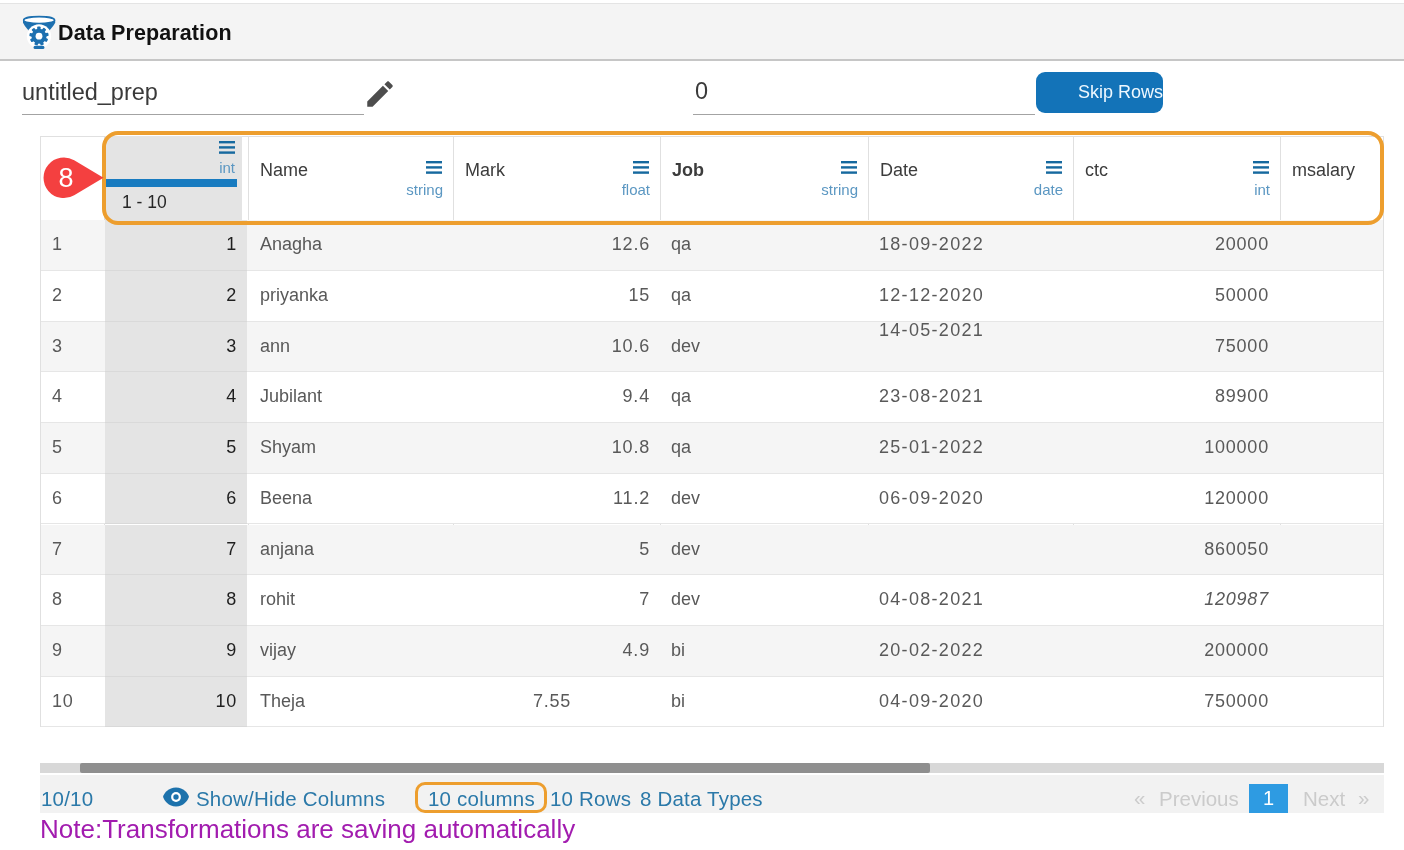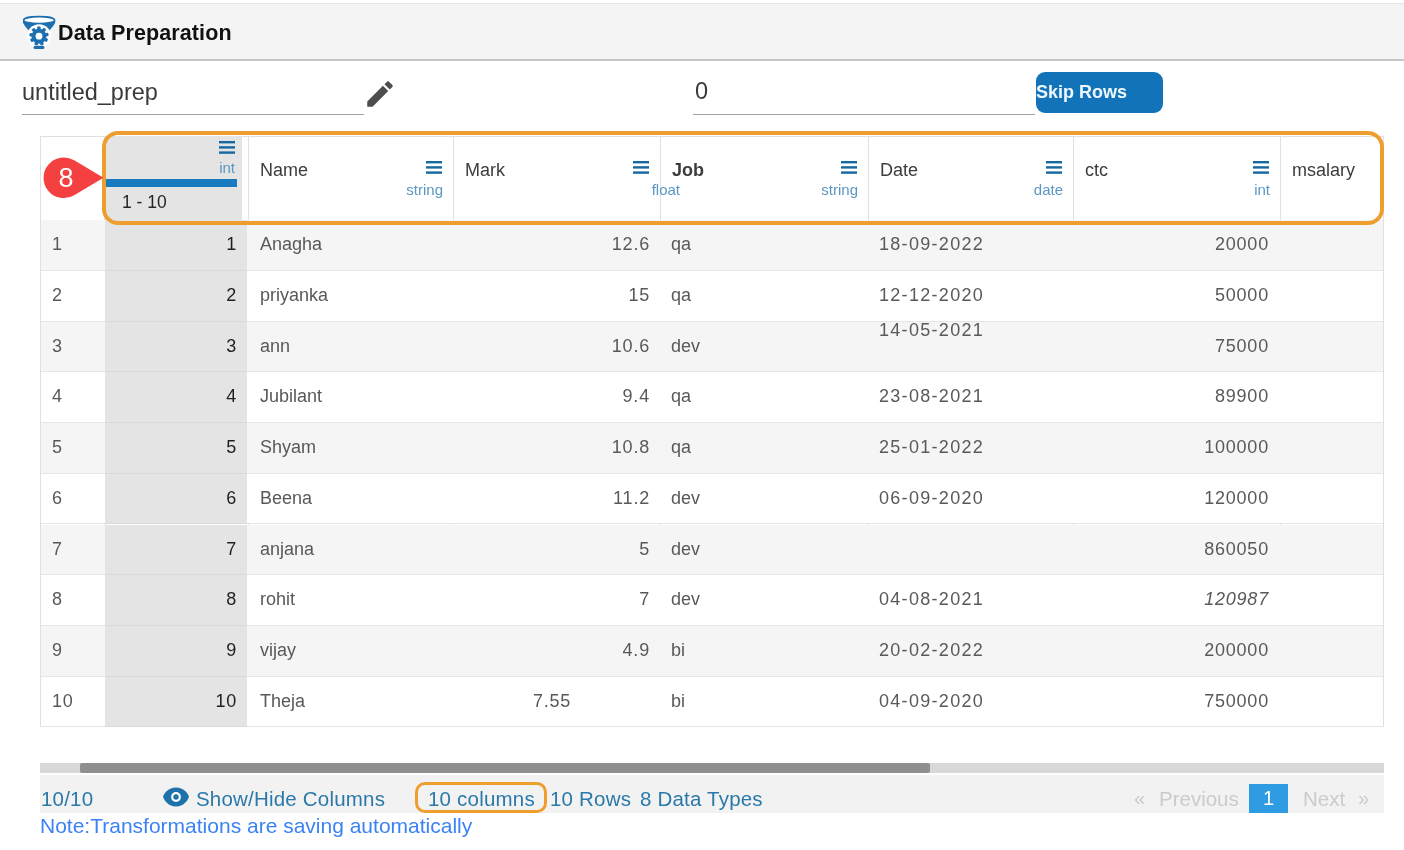--- a/index.html
+++ b/index.html
@@ -33,21 +33,21 @@
 <path d="M13.2 30.7 h7.6 a1.7 1.7 0 0 1 0 3.4 h-7.6 a1.7 1.7 0 0 1 0 -3.4 Z" fill="#1d70b0"></path>
 </svg>
 <div class="abs" style="left:58px;top:21px;font-size:21.5px;font-weight:bold;color:#111;letter-spacing:0.1px;">Data Preparation</div>
 <div class="abs" style="left:22px;top:79px;font-size:23.5px;color:#3a3a3a;">untitled_prep</div>
 <div class="abs" style="left:22px;top:114px;width:342px;height:1px;background:#a3a3a3;"></div>
 <svg class="abs" style="left:363px;top:77px" width="34" height="34" viewBox="0 0 24 24" fill="#4d4d4d">
 <path d="M3 17.25V21h3.75L17.81 9.94l-3.75-3.75L3 17.25zM20.71 7.04c.39-.39.39-1.02 0-1.41l-2.34-2.34c-.39-.39-1.02-.39-1.41 0l-1.83 1.83 3.75 3.75 1.83-1.83z"></path>
 </svg>
 <div class="abs" style="left:695px;top:78px;font-size:23.5px;color:#3a3a3a;">0</div>
 <div class="abs" style="left:693px;top:114px;width:342px;height:1px;background:#a3a3a3;"></div>
-<div class="abs" style="left:1036px;top:72px;width:127px;height:41px;background:#1373b8;border-radius:9px;color:#eef8ff;font-size:18px;font-weight:bold;text-align:left;line-height:41px;">Skip Rows</div>
+<div class="abs" style="left:1036px;top:72px;width:127px;height:41px;background:#1373b8;border-radius:9px;color:#eef8ff;font-size:18px;font-weight:normal;text-align:right;line-height:41px;">Skip Rows</div>
 <div class="abs" style="left:40px;top:136.0px;width:1344px;height:591.0px;border:1px solid #e0e0e0;box-sizing:border-box;"></div>
 <div class="abs" style="left:104px;top:136.0px;width:138px;height:84.0px;background:#e4e4e4;"></div>
 <div class="abs" style="left:104px;top:136.0px;width:1px;height:591.0px;background:#e0e0e0;"></div>
 <div class="abs" style="left:248px;top:136.0px;width:1px;height:591.0px;background:#e0e0e0;"></div>
 <div class="abs" style="left:453px;top:136.0px;width:1px;height:591.0px;background:#e0e0e0;"></div>
 <div class="abs" style="left:660px;top:136.0px;width:1px;height:591.0px;background:#e0e0e0;"></div>
 <div class="abs" style="left:868px;top:136.0px;width:1px;height:591.0px;background:#e0e0e0;"></div>
 <div class="abs" style="left:1073px;top:136.0px;width:1px;height:591.0px;background:#e0e0e0;"></div>
 <div class="abs" style="left:1280px;top:136.0px;width:1px;height:591.0px;background:#e0e0e0;"></div>
 <div class="abs" style="left:40px;top:220.0px;width:1344px;height:1px;background:#e0e0e0;"></div>
@@ -65,21 +65,21 @@
       <rect x="0" y="5.2" width="16" height="2.4" fill="#16699f"></rect>
       <rect x="0" y="10.4" width="16" height="2.4" fill="#16699f"></rect>
     </svg>
 <div class="abs typ" style="left:248px;top:181px;width:195px;text-align:right;">string</div>
 <div class="abs hdrname" style="left:465px;top:160px;">Mark</div>
 <svg style="position:absolute;left:633.0px;top:161.0px" width="16" height="13" viewBox="0 0 16 13">
       <rect x="0" y="0" width="16" height="2.4" fill="#16699f"></rect>
       <rect x="0" y="5.2" width="16" height="2.4" fill="#16699f"></rect>
       <rect x="0" y="10.4" width="16" height="2.4" fill="#16699f"></rect>
     </svg>
-<div class="abs typ" style="left:453px;top:181px;width:197px;text-align:right;padding-left:30px;">float</div>
+<div class="abs typ" style="left:453px;top:181px;width:197px;text-align:right;">float</div>
 <div class="abs hdrname" style="left:672px;top:160px;font-weight:bold;">Job</div>
 <svg style="position:absolute;left:841.0px;top:161.0px" width="16" height="13" viewBox="0 0 16 13">
       <rect x="0" y="0" width="16" height="2.4" fill="#16699f"></rect>
       <rect x="0" y="5.2" width="16" height="2.4" fill="#16699f"></rect>
       <rect x="0" y="10.4" width="16" height="2.4" fill="#16699f"></rect>
     </svg>
 <div class="abs typ" style="left:660px;top:181px;width:198px;text-align:right;">string</div>
 <div class="abs hdrname" style="left:880px;top:160px;">Date</div>
 <svg style="position:absolute;left:1046.0px;top:161.0px" width="16" height="13" viewBox="0 0 16 13">
       <rect x="0" y="0" width="16" height="2.4" fill="#16699f"></rect>
@@ -201,13 +201,13 @@
 <div class="abs teal" style="left:196px;top:787px;">Show/Hide Columns</div>
 <div class="abs" style="left:415px;top:782px;width:132px;height:31px;border:3.5px solid #ed9e2e;border-radius:10px;box-sizing:border-box;"></div>
 <div class="abs teal" style="left:428px;top:787px;">10 columns</div>
 <div class="abs teal" style="left:550px;top:787px;">10 Rows</div>
 <div class="abs teal" style="left:640px;top:787px;">8 Data Types</div>
 <div class="abs" style="left:1134px;top:786px;font-size:20.5px;color:#cbcbcb;">«</div>
 <div class="abs" style="left:1159px;top:787px;font-size:20.5px;color:#cbcbcb;">Previous</div>
 <div class="abs" style="left:1249px;top:784px;width:39px;height:29px;background:#2e9be2;color:#fff;font-size:20px;text-align:center;line-height:29px;">1</div>
 <div class="abs" style="left:1303px;top:787px;font-size:20.5px;color:#cbcbcb;">Next</div>
 <div class="abs" style="left:1358px;top:786px;font-size:20.5px;color:#cbcbcb;">»</div>
-<div class="abs" style="left:40px;top:814px;font-size:21px;letter-spacing:0px;color:#3b82f6;">Note:Transformations are saving automatically</div>
+<div class="abs" style="left:40px;top:814px;font-size:26px;letter-spacing:0px;color:#a21caf;">Note:Transformations are saving automatically</div>
 </div>
 </body></html>

